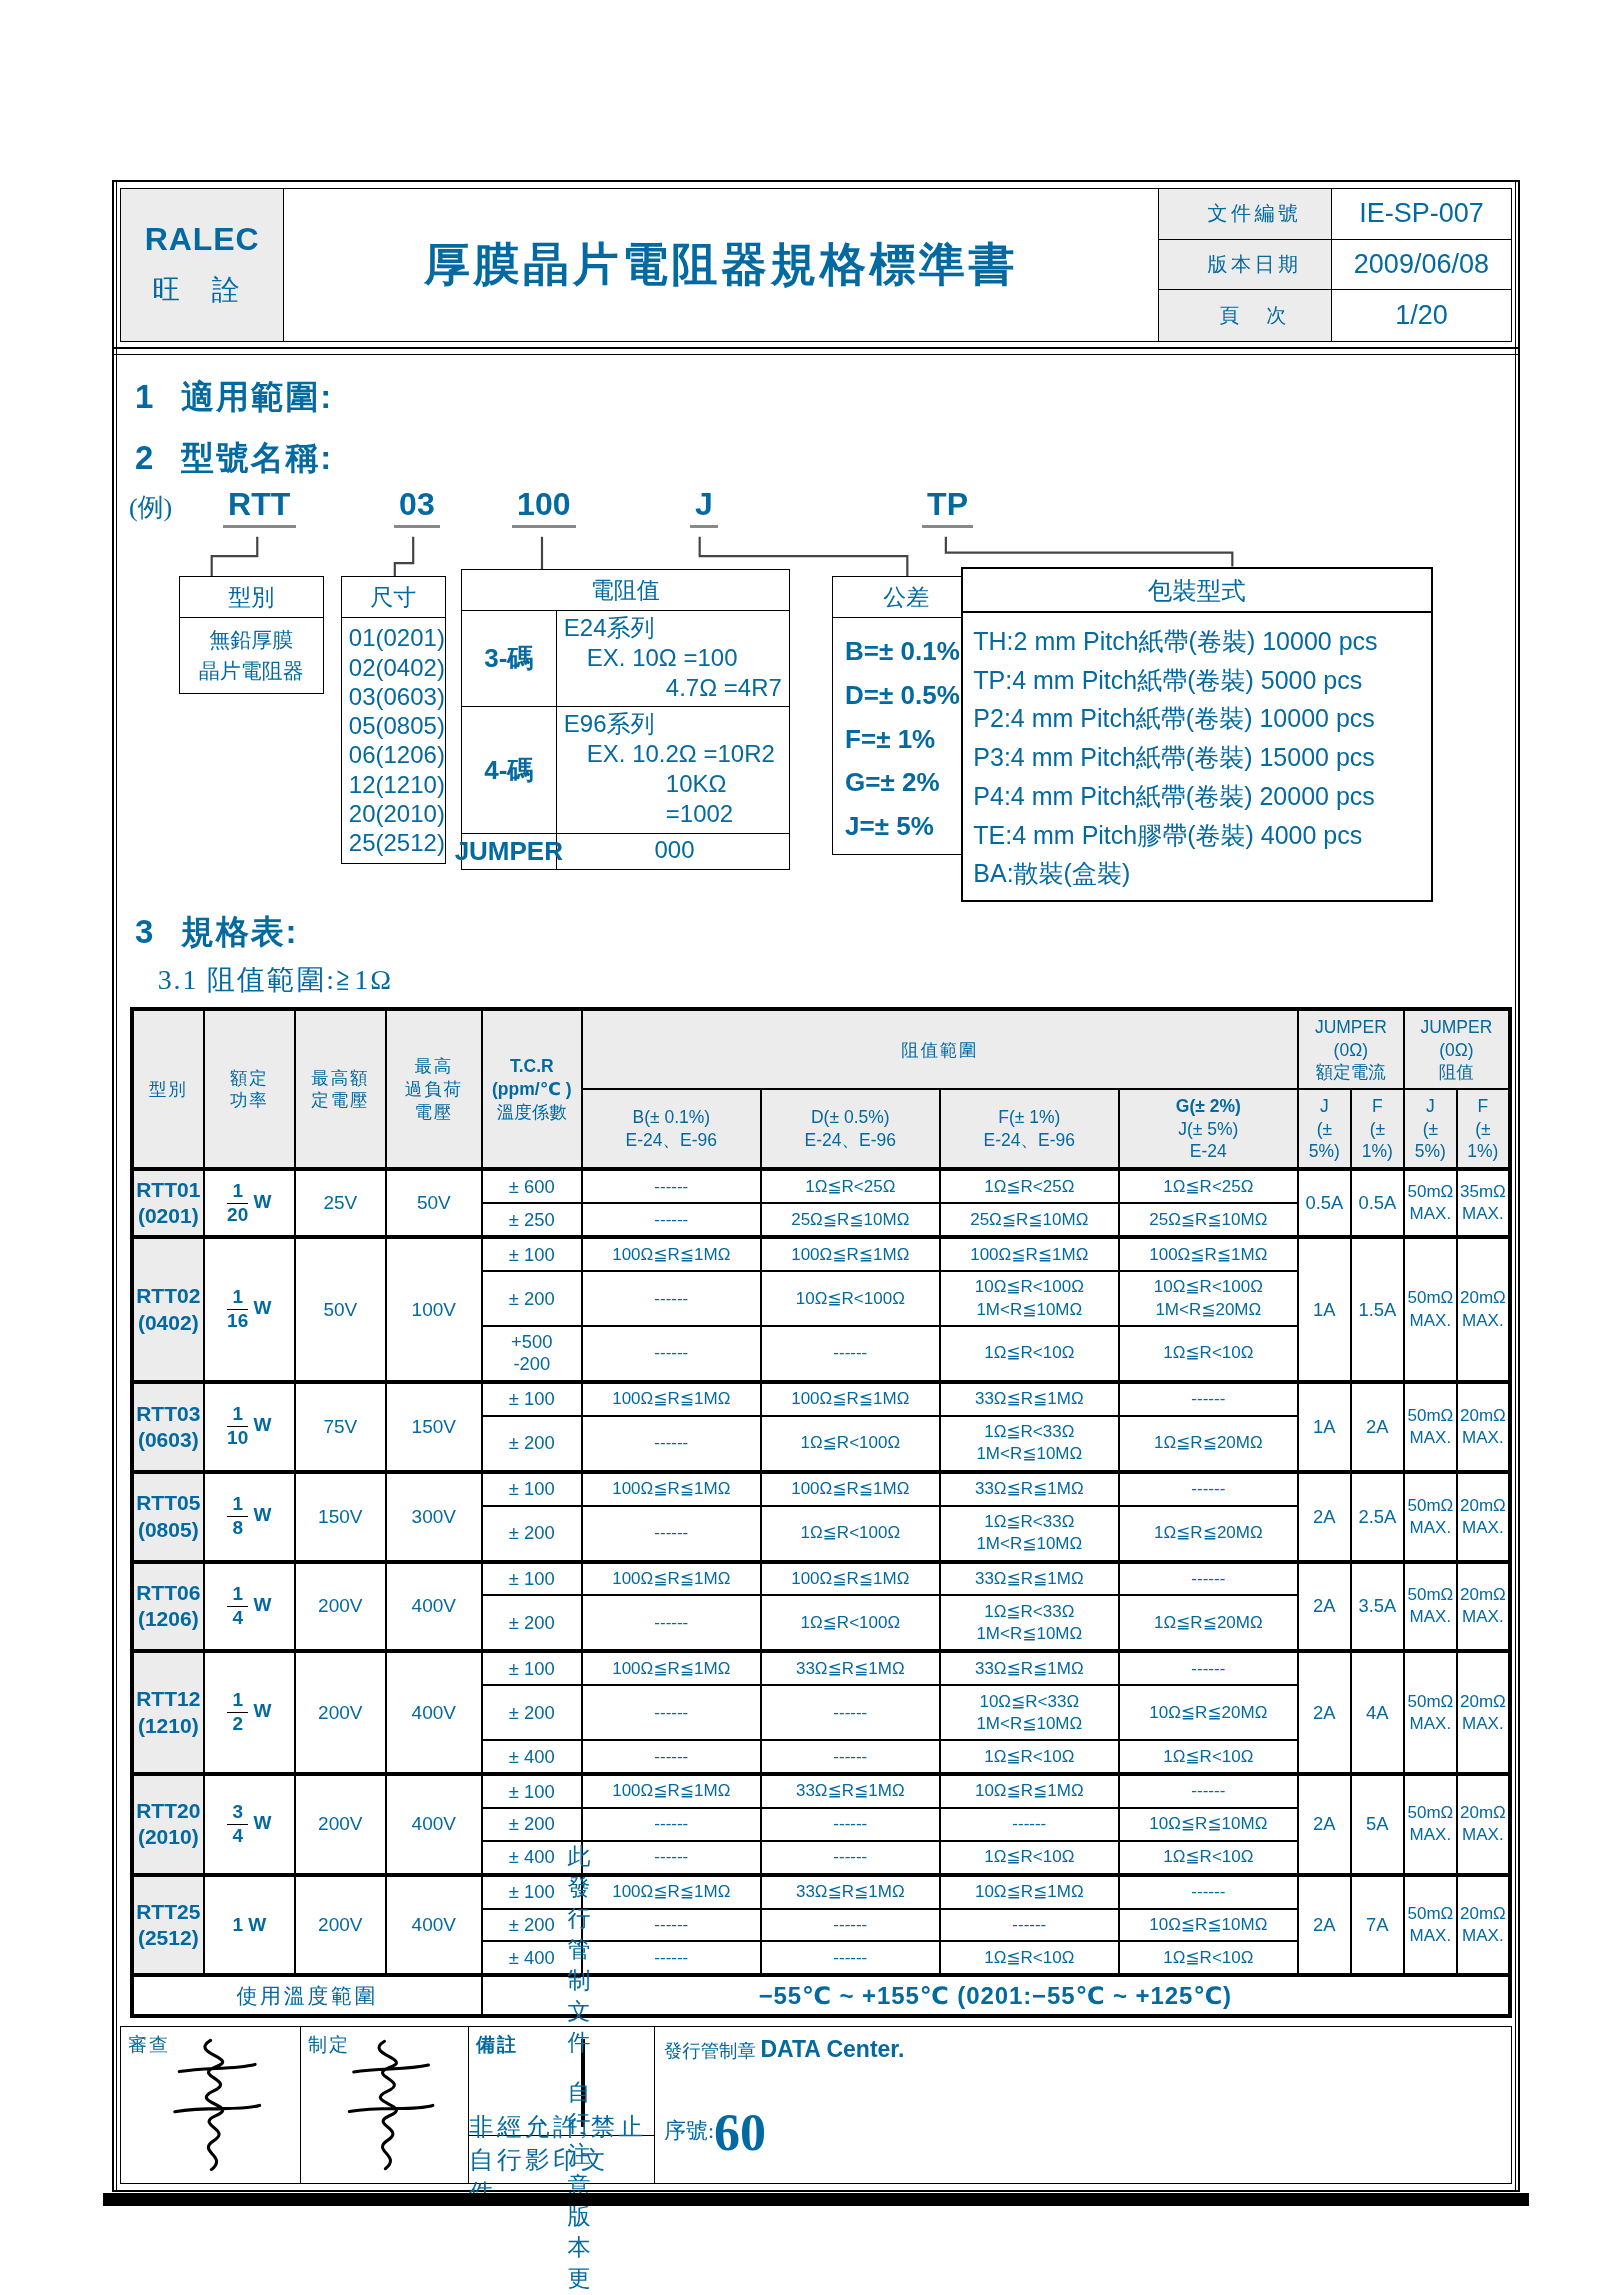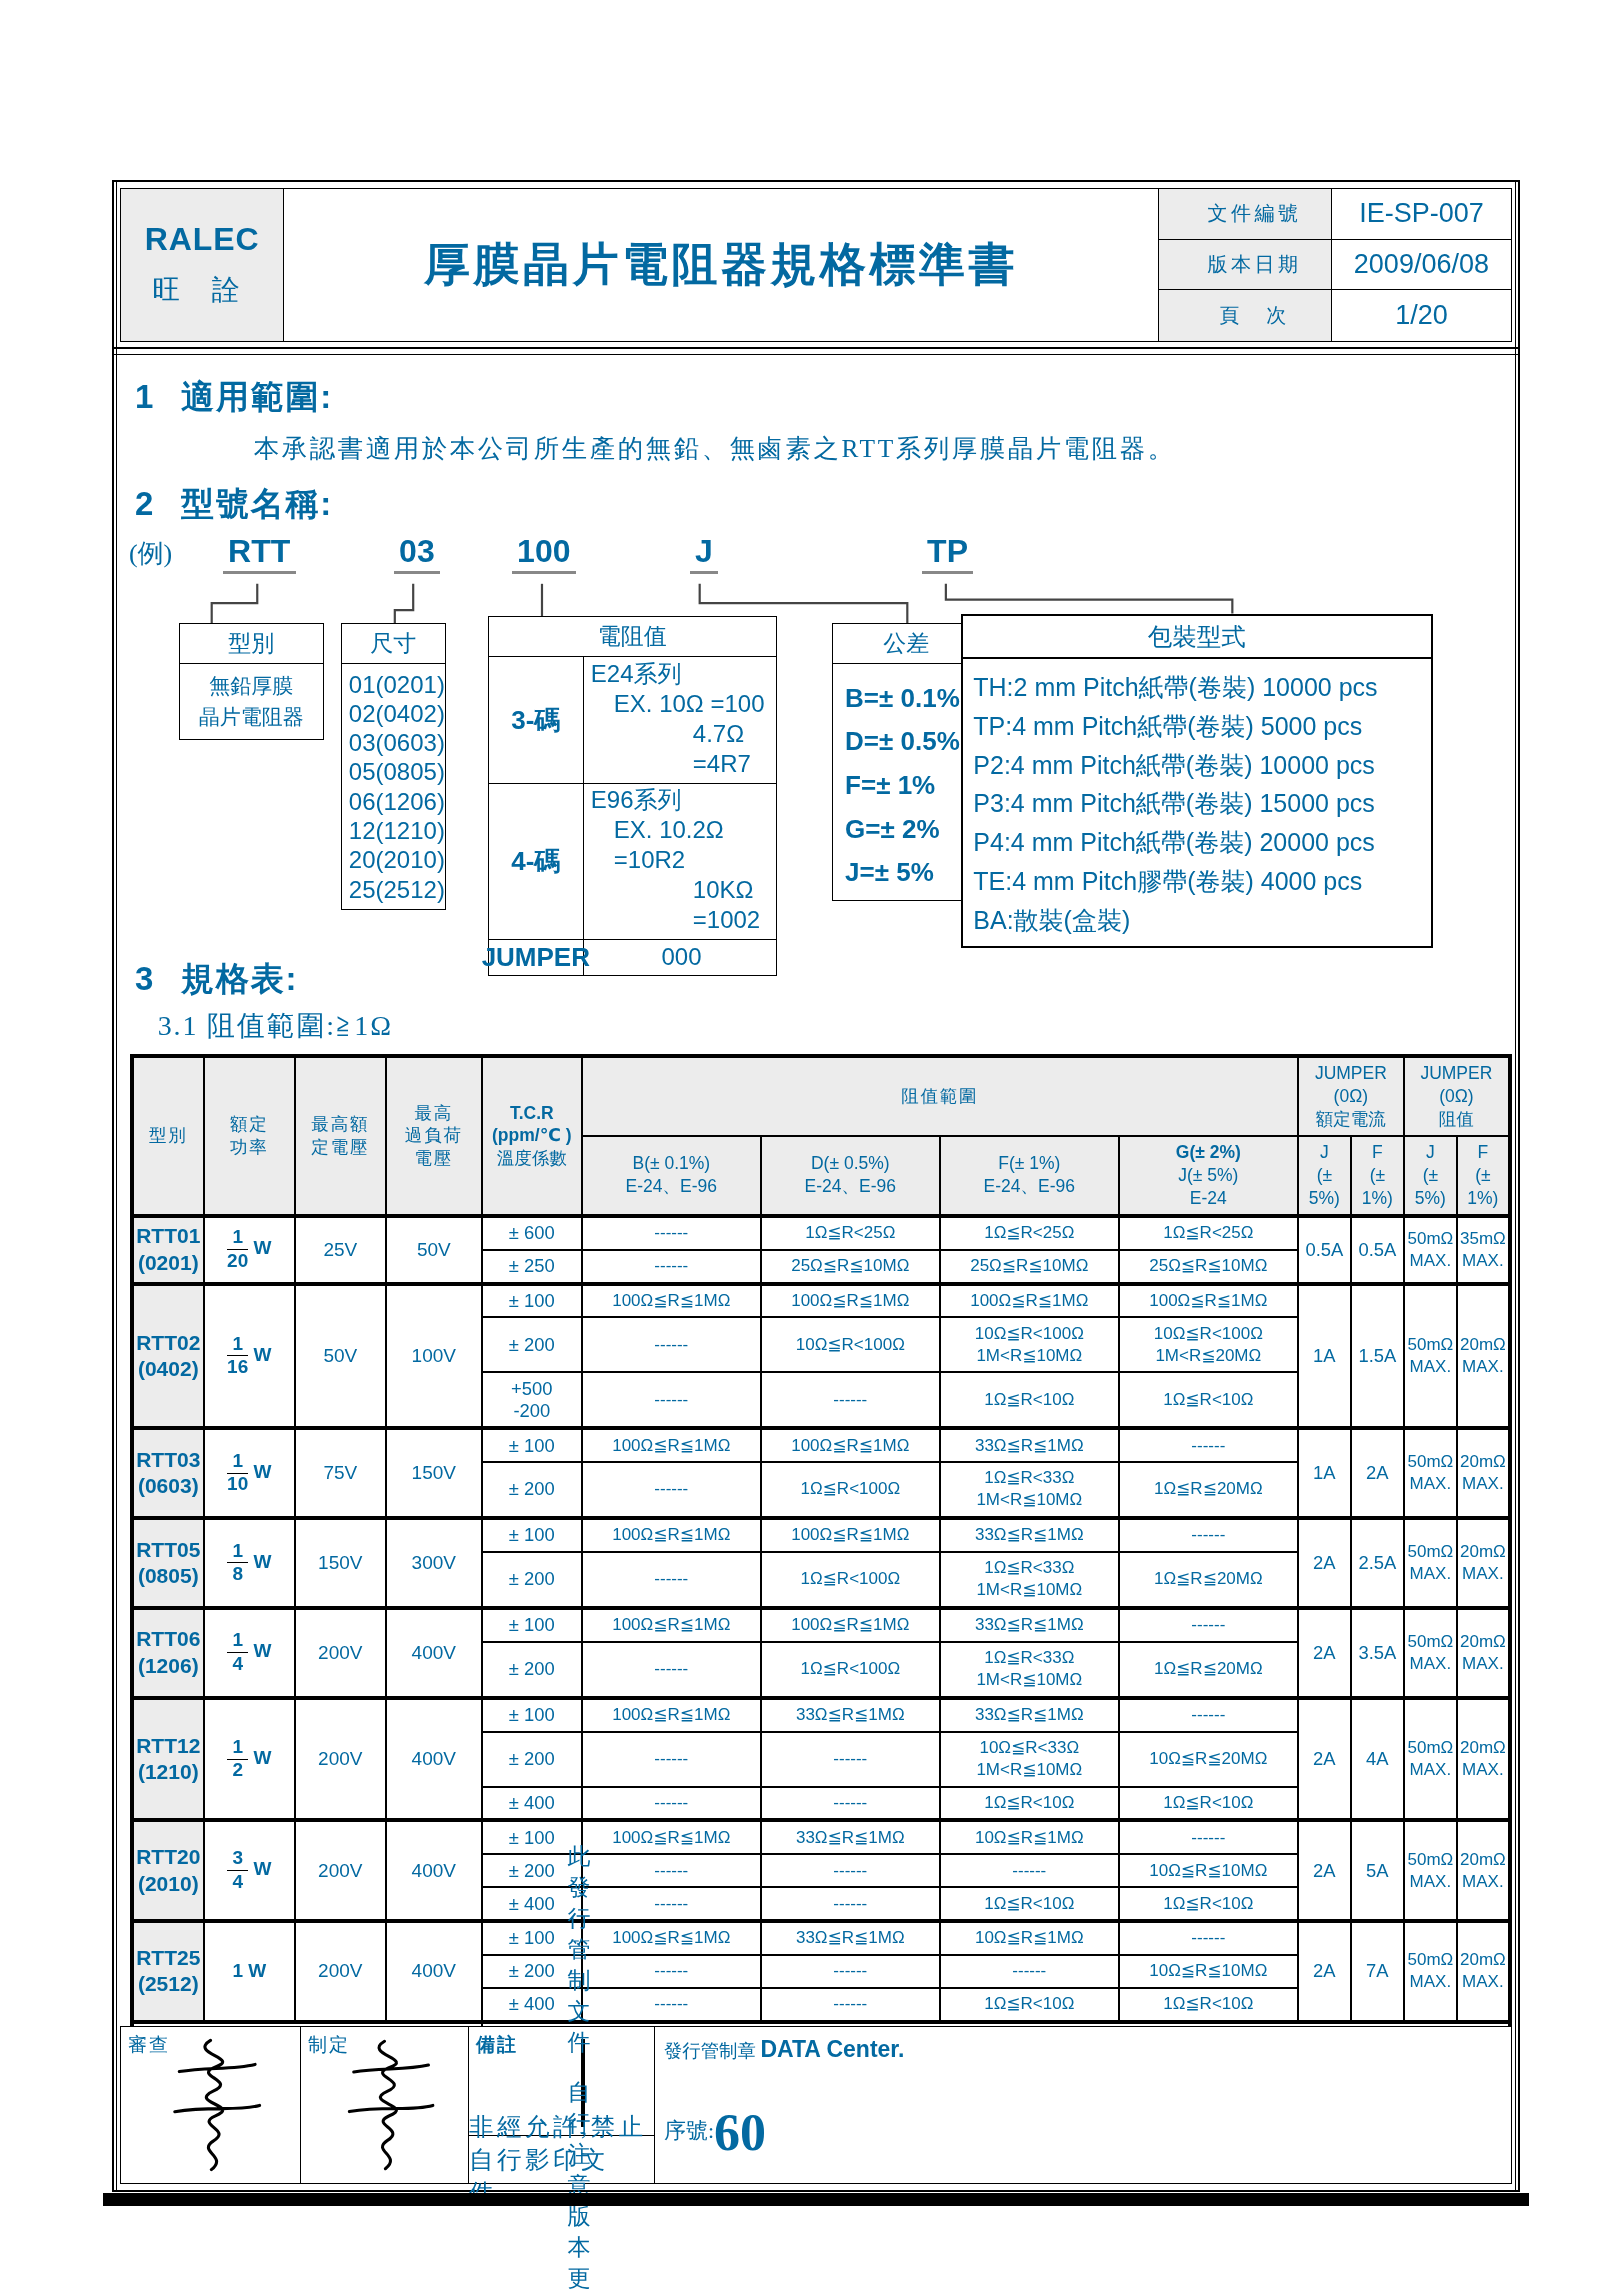--- a/index.html
+++ b/index.html
@@ -125,21 +125,20 @@
       <div class="hdr-label last">頁　次</div>
       <div class="hdr-value last">1/20</div>
     </div>
     <div class="hdr-sep"></div>
 
     <div class="body">
 
       <div class="sec-h">
         <span class="no">1</span><span>適用範圍:</span>
       </div>
-      <div class="s1-body">本承認書適用於本公司所生產的無鉛、無鹵素之RTT系列厚膜晶片電阻器。</div>
 
       <div class="sec-h">
         <span class="no">2</span><span>型號名稱:</span>
       </div>
 
       <div class="diagram">
         <div class="ex-label">(例)</div>
         <div class="code" style="left:100px;">RTT</div>
         <div class="code" style="left:271px;">03</div>
         <div class="code" style="left:389px;">100</div>
@@ -169,21 +168,21 @@
               <div>02(0402)</div>
               <div>03(0603)</div>
               <div>05(0805)</div>
               <div>06(1206)</div>
               <div>12(1210)</div>
               <div>20(2010)</div>
               <div>25(2512)</div>
             </div>
         </div>
 
-        <div class="dbox" style="left:365px;top:83px;width:289px;">
+        <div class="dbox" style="left:338px;top:83px;width:329px;">
           <div class="dbox-title">電阻值</div>
           <div class="res-grid" id="res-grid">
               <div class="res-left first">3-碼</div>
               <div class="res-right first">
                 <div class="">E24系列</div>
                 <div class="l2">EX.   10Ω =100</div>
                 <div class="l3">4.7Ω =4R7</div>
               </div>
               <div class="res-left">4-碼</div>
               <div class="res-right">

